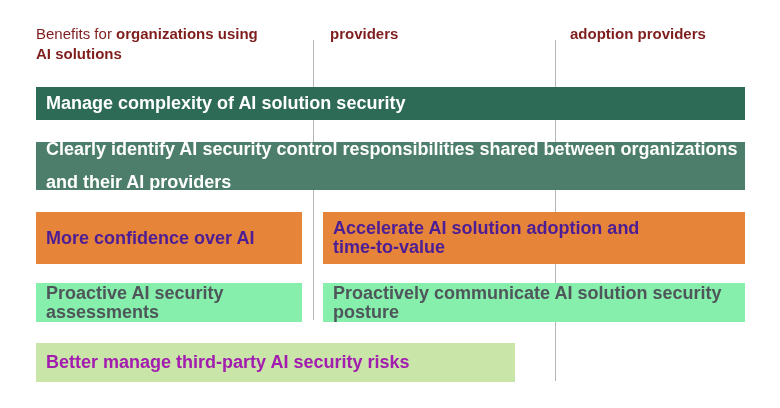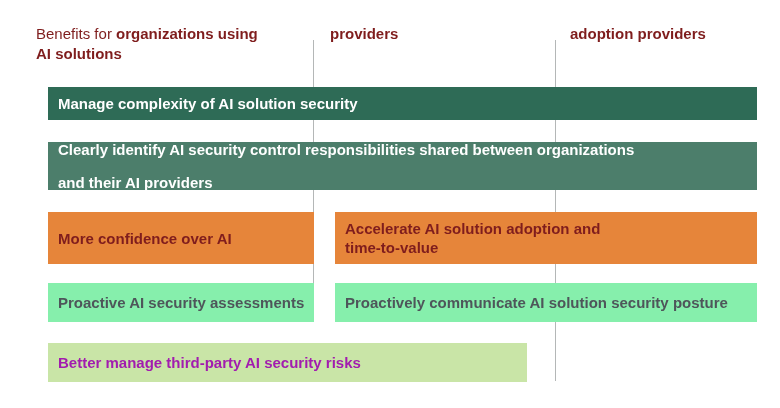--- a/index.html
+++ b/index.html
@@ -36,30 +36,29 @@
 
   .bar {
     position:absolute;
     box-sizing:border-box;
     display:flex;
     flex-direction:column;
     justify-content:center;
     align-items:flex-start;
     padding-left:10px;
     padding-right:3px;
-    font-size:15px;
+    font-size:18px;
     font-weight:700;
     line-height:19px;
     z-index:1;
-    margin-left:12px;
   }
   .bar .line { display:block; }
   .bar-darkgreen  { background:#2e6b56; color:#ffffff; }
   .bar-midgreen   { background:#4c7e6b; color:#ffffff; }
-  .bar-orange     { background:#e6853a; color:#7f1d1d; }
+  .bar-orange     { background:#e6853a; color:#4c1d95; }
   .bar-green      { background:#86efac; color:#4e565a; }
   .bar-palegreen  { background:#c9e5a7; color:#a21caf; }
 
   #bar-manage      { left:36px;  top:87px;  width:709px; height:33px; }
   #bar-clearly     { left:36px;  top:142px; width:709px; height:48px;gap:14px; }
   #bar-confidence  { left:36px;  top:212px; width:266px; height:52px; }
   #bar-accelerate  { left:323px; top:212px; width:422px; height:52px; }
   #bar-proactive   { left:36px;  top:283px; width:266px; height:39px; }
   #bar-communicate { left:323px; top:283px; width:422px; height:39px; }
   #bar-thirdparty  { left:36px;  top:343px; width:479px; height:39px; }

